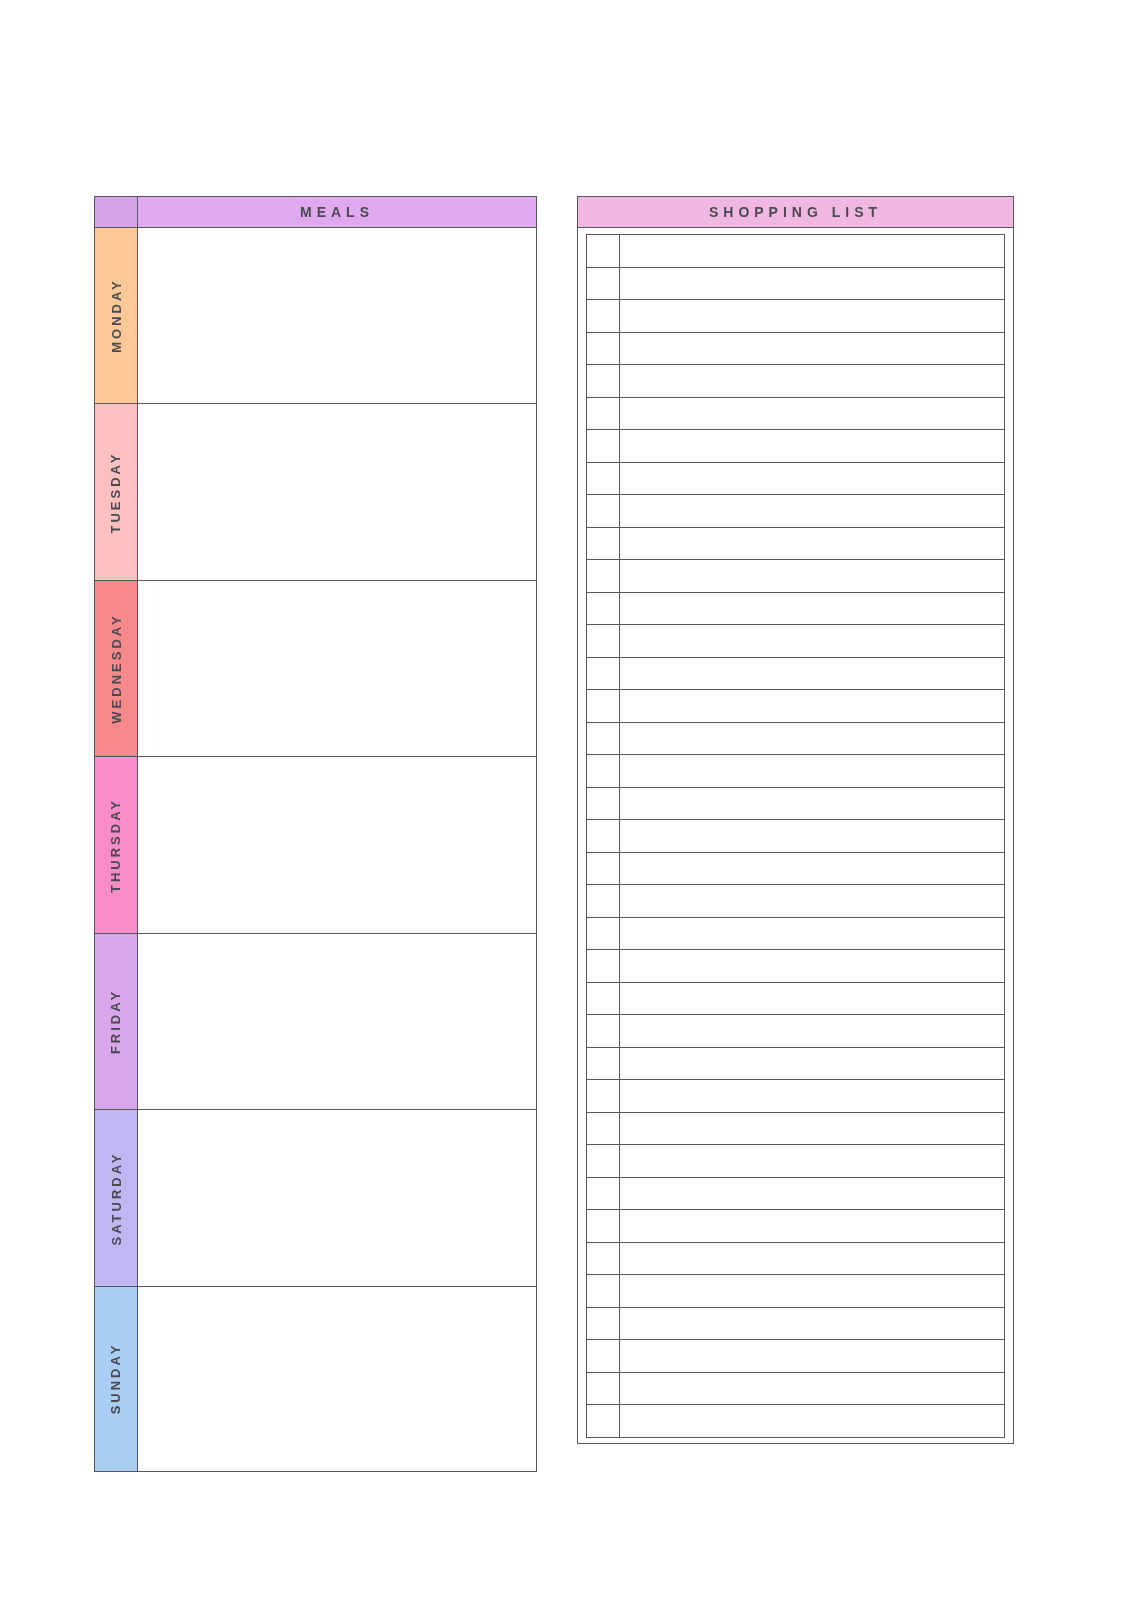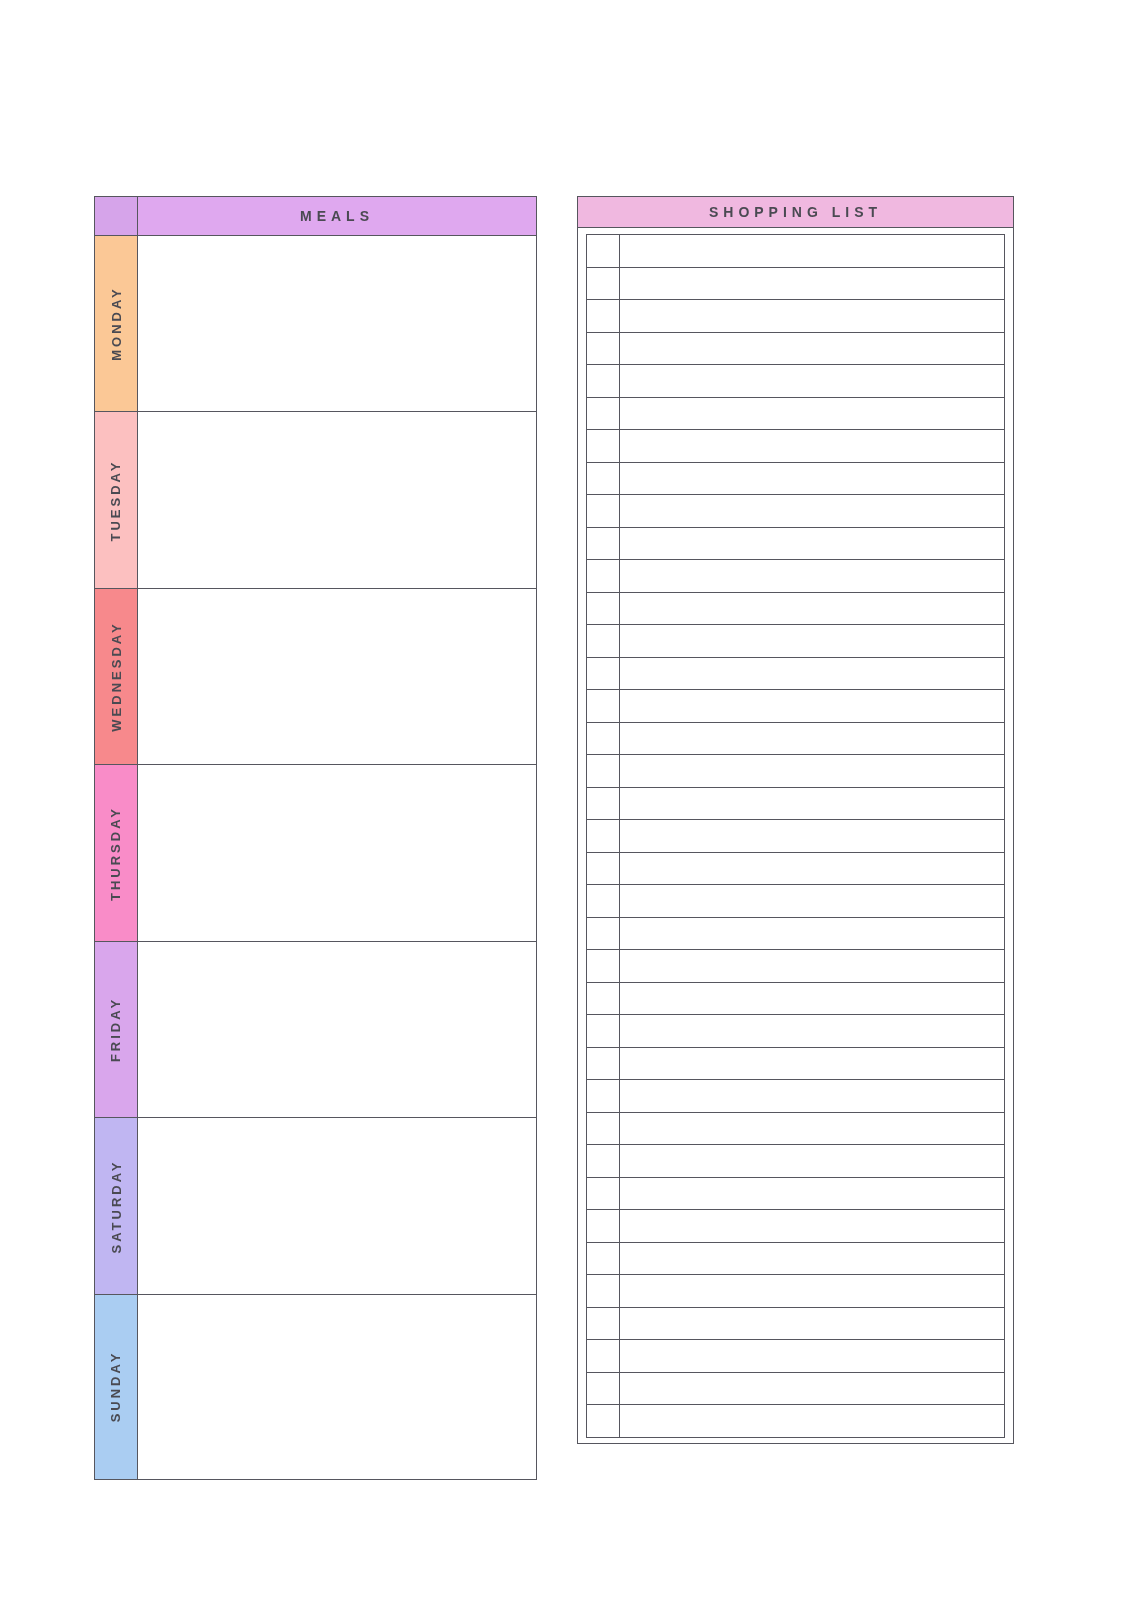--- a/index.html
+++ b/index.html
@@ -44,21 +44,21 @@
     gap: 40px;
   }
 
   
   .meals-col {
     width: 443px;
   }
 
   .meals-header-row {
     display: flex;
-    height: 40px;
+    height: 32px;
   }
   .meals-header-corner {
     width: 44px;
     box-sizing: border-box;
     border: 1.5px solid #56565e;
     background: #d6a4ea;
   }
   .meals-header-label {
     flex: 1;
     box-sizing: border-box;

